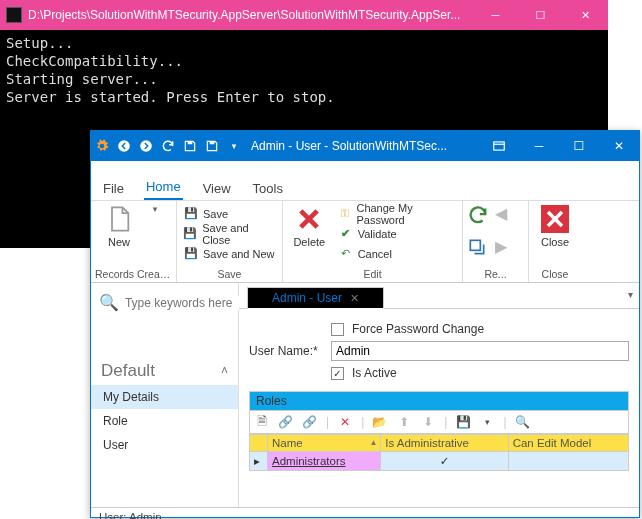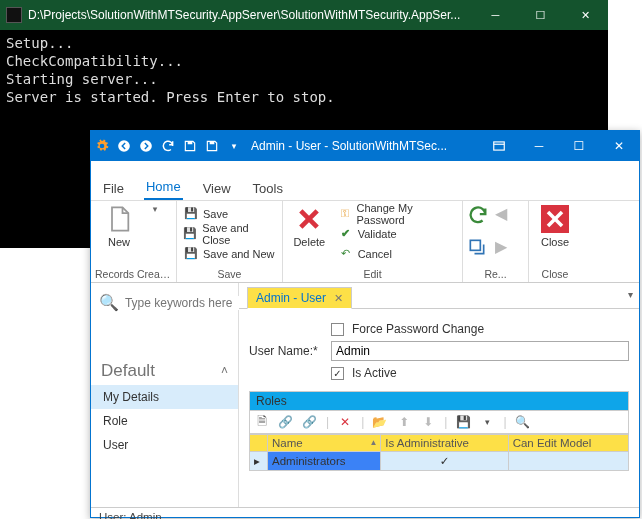--- a/index.html
+++ b/index.html
@@ -1,20 +1,20 @@
 <!DOCTYPE html>
 <html><head>
 <meta charset="utf-8">
 <style>
   * { margin: 0; padding: 0; box-sizing: border-box; font-family: "Segoe UI", Tahoma, sans-serif; }
   body { width: 642px; height: 519px; background: #fff; position: relative; overflow: hidden; }
 
   
   .console { position: absolute; left: 0; top: 0; width: 608px; height: 248px; background: #000; }
-  .con-title { height: 30px; background: #14532d; display: flex; align-items: center; color: #fff; font-size: 12px; }
+  .con-title { height: 30px; background: #ec4899; display: flex; align-items: center; color: #fff; font-size: 12px; }
   .con-ico { width: 16px; height: 16px; margin: 0 6px; display: inline-block; background:#111; border:1px solid #555;}
   .con-title-text { flex: 1; overflow: hidden; text-overflow: ellipsis; white-space: nowrap; }
   .con-btn { width: 45px; height: 30px; display: flex; align-items: center; justify-content: center; font-size: 11px; color:#fff;}
   .con-body { color: #ddd; font-family: Consolas, monospace; font-size: 14px; padding: 4px 6px; line-height: 18px; white-space: pre; }
 
   
   .app { position: absolute; left: 90px; top: 130px; width: 550px; height: 388px; background: #fff; border: 1px solid #0374d0; box-shadow: 0 2px 8px rgba(0,0,0,.3);}
   .app-title { height: 30px; background: #0374d0; display: flex; align-items: center; color: #fff; font-size: 12px; }
   .tb-ico { width: 22px; height: 28px; display: inline-flex; align-items: center; justify-content: center; font-size: 13px; color:#fff;}
   .tb-ico svg { width:14px; height:14px;}
@@ -40,21 +40,21 @@
   .work { display:flex; height: calc(100% - 30px - 28px - 82px - 22px); }
   .side { width:148px; border-right:1px solid #ddd; padding:6px 0;}
   .search { display:flex; align-items:center; gap:6px; padding:4px 8px;}
   .search input { border:none; outline:none; font-size:12px; color:#888; flex:1; }
   .side-head { display:flex; align-items:center; justify-content:space-between; padding:6px 10px 4px; font-size:17px; color:#737373;margin-top:39px;}
   .side-item { padding:5px 12px; font-size:12px; color:#333; cursor:pointer;}
   .side-item.sel { background:#d8ecfb;}
 
   .content { flex:1; display:flex; flex-direction:column;}
   .tabs { height:26px; display:flex; align-items:flex-end; padding-left:8px; border-bottom:1px solid #ccc; position:relative;}
-  .tab { display:flex; align-items:center; gap:8px; font-size:12px; color:#555; border:1px solid #ccc; border-bottom:1px solid #fff; padding:3px 8px; background:#fde047; margin-bottom:-1px;}
+  .tab { display:flex; align-items:center; gap:8px; font-size:12px; color:#555; border:1px solid #ccc; border-bottom:1px solid #fff; padding:3px 24px; background:#000000; margin-bottom:-1px;}
   .tab.active { color:#0374d0; }
   .tab .x { font-size:11px; color:#777;}
   .tab-drop { position:absolute; right:6px; top:6px; font-size:10px; color:#666;}
 
   .form { padding:8px 10px; font-size:12px; color:#333;}
   .row { display:flex; align-items:center; gap:8px; margin:5px 0;}
   .row label.k { width:74px; }
   .row .cbx { width:13px; height:13px; border:1px solid #888; display:inline-flex; align-items:center; justify-content:center; font-size:10px;}
   .row input.txt { flex:1; border:1px solid #aaa; padding:2px 4px; font-size:12px;}
   .panel-title { background:#0ea5e9; border:1px solid #ccc; padding:2px 6px; font-size:12px;}
@@ -307,21 +307,21 @@
         <table class="grid">
           <tbody>
               <tr>
             <th class="rowhandle"></th>
             <th><span>Name</span><span class="sort">▲</span></th>
             <th>Is Administrative</th>
             <th>Can Edit Model</th>
           </tr>
           <tr class="selrow">
             <td class="rowhandle">▸</td>
-            <td style="background:#3b82f6;">Administrators</td>
+            <td style="background:#f0abfc;text-decoration:underline;">Administrators</td>
             <td class="cb-cell"><span class="cbx">✓</span></td>
             <td class="cb-cell"><span class="cbx"></span></td>
           </tr>
         </tbody>
           </table>
       </div>
     </div>
   </div>
 
   <div class="status">User: Admin</div>

